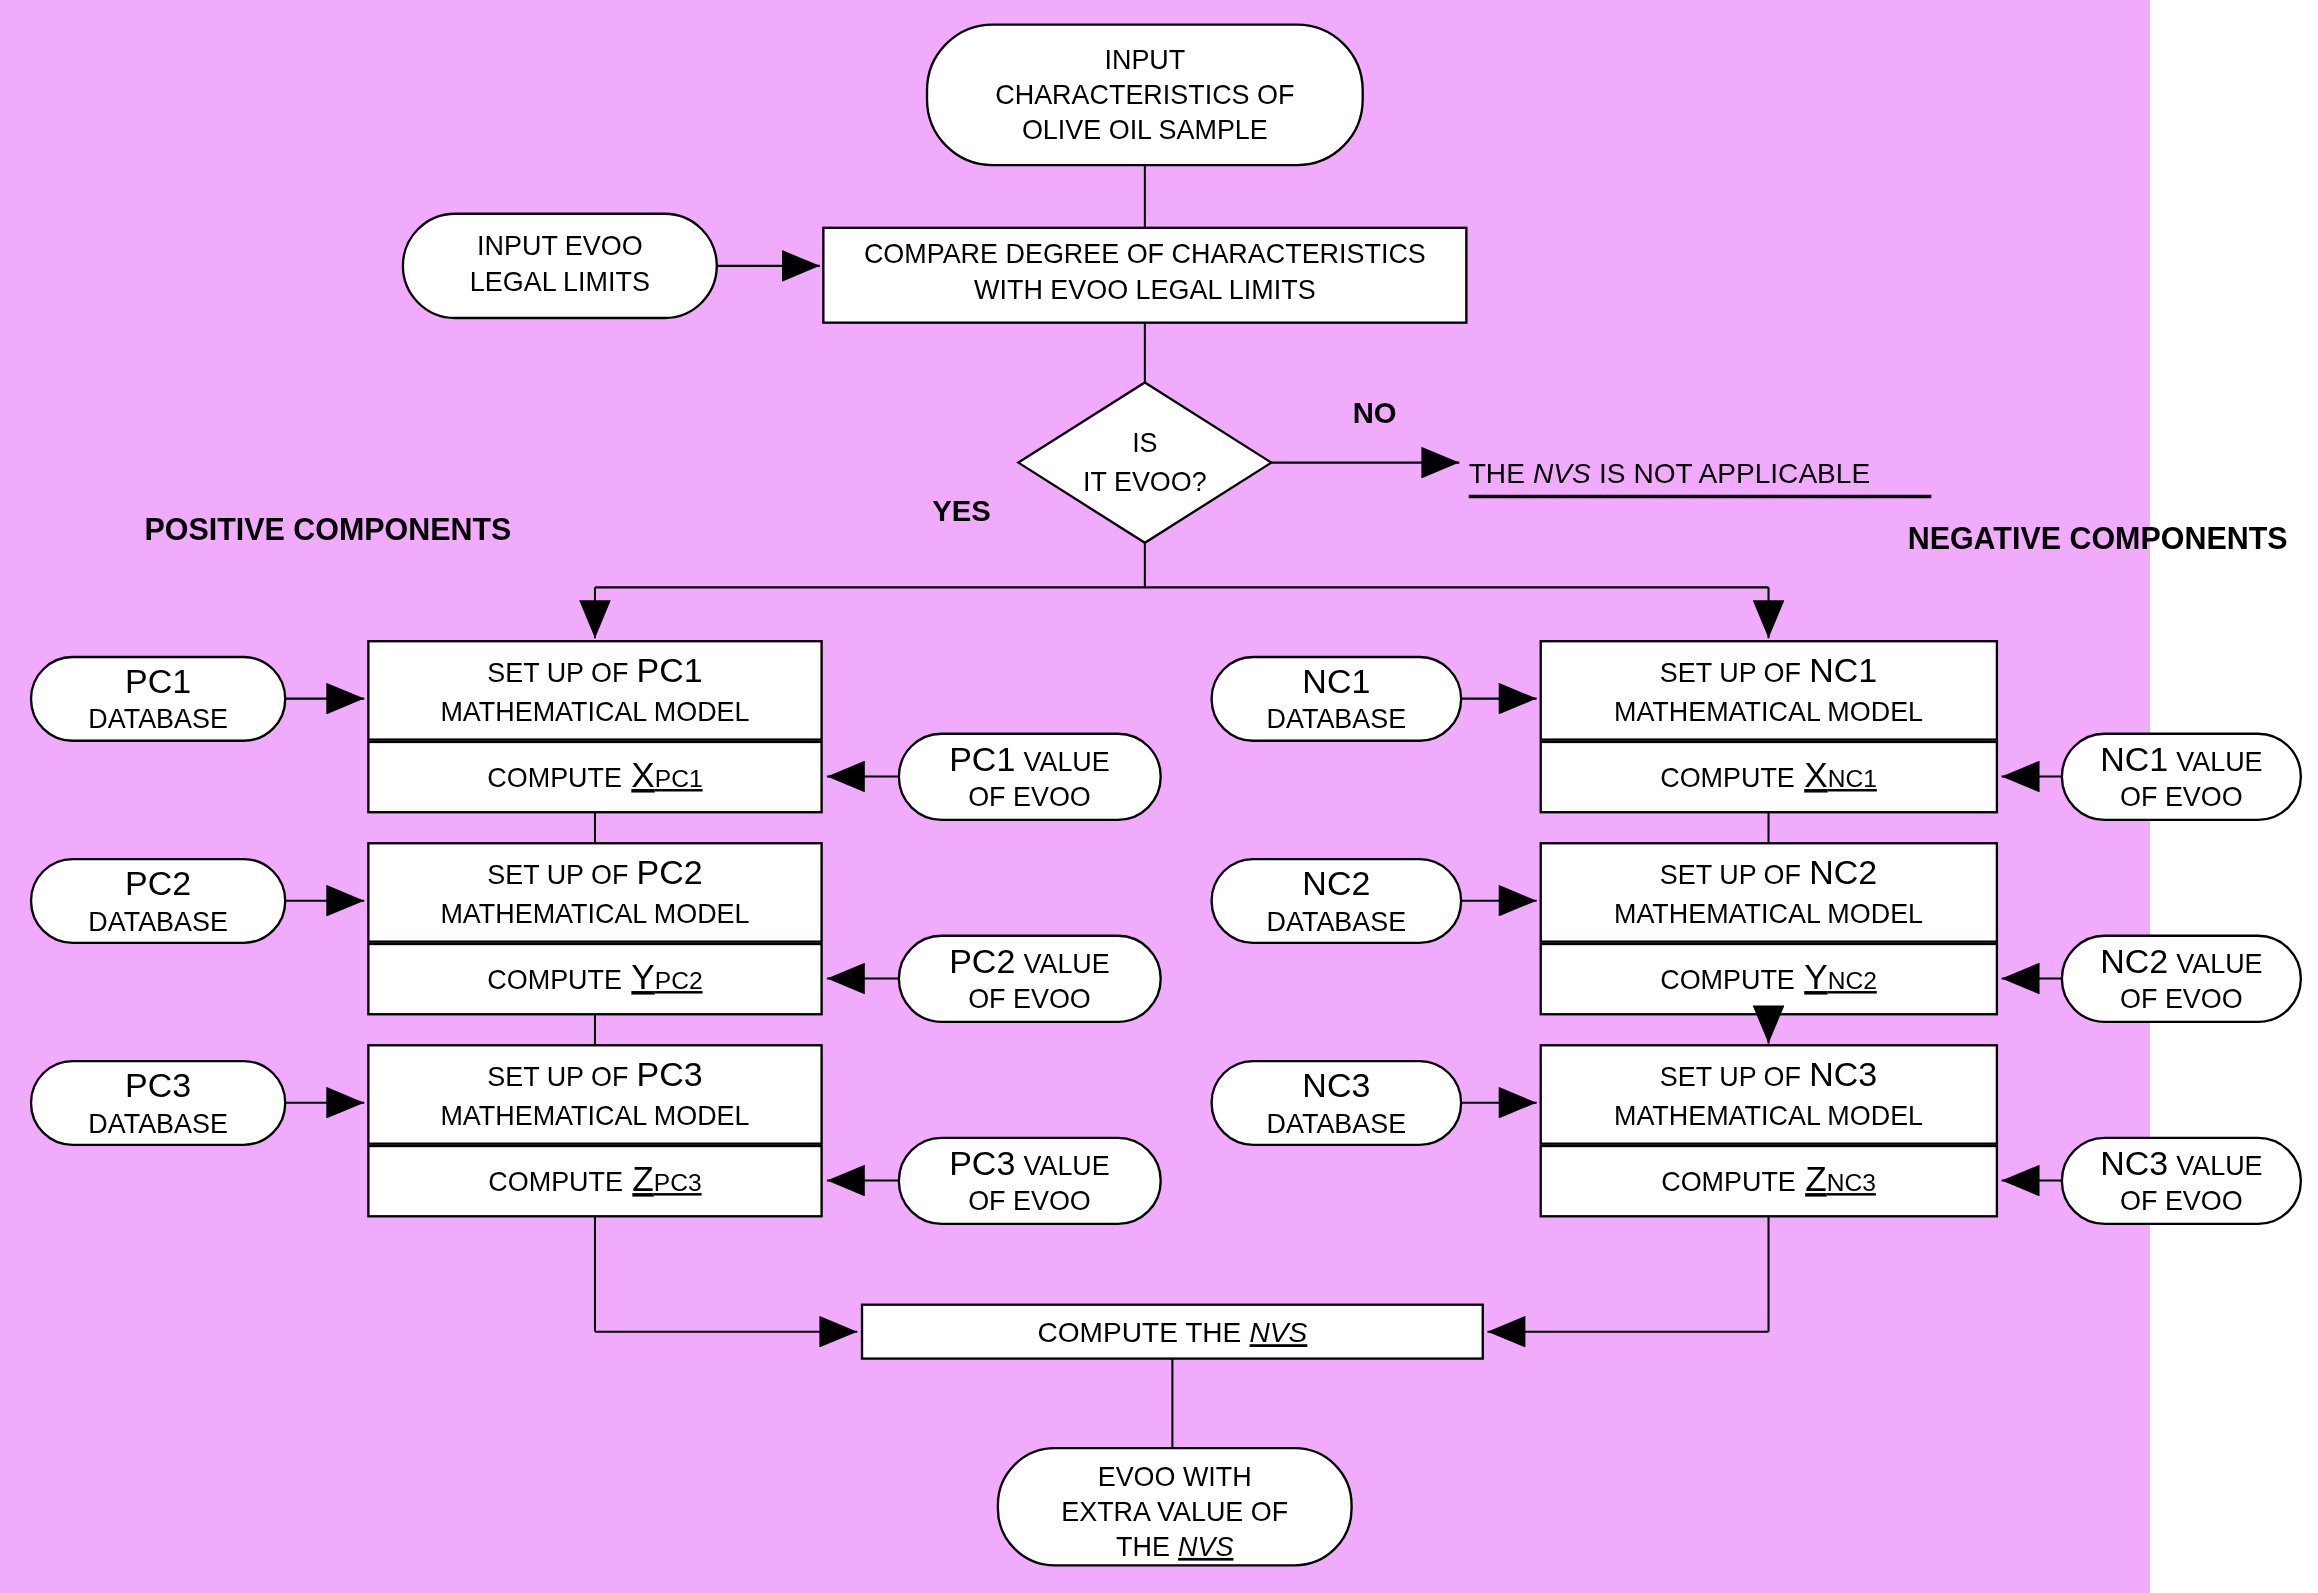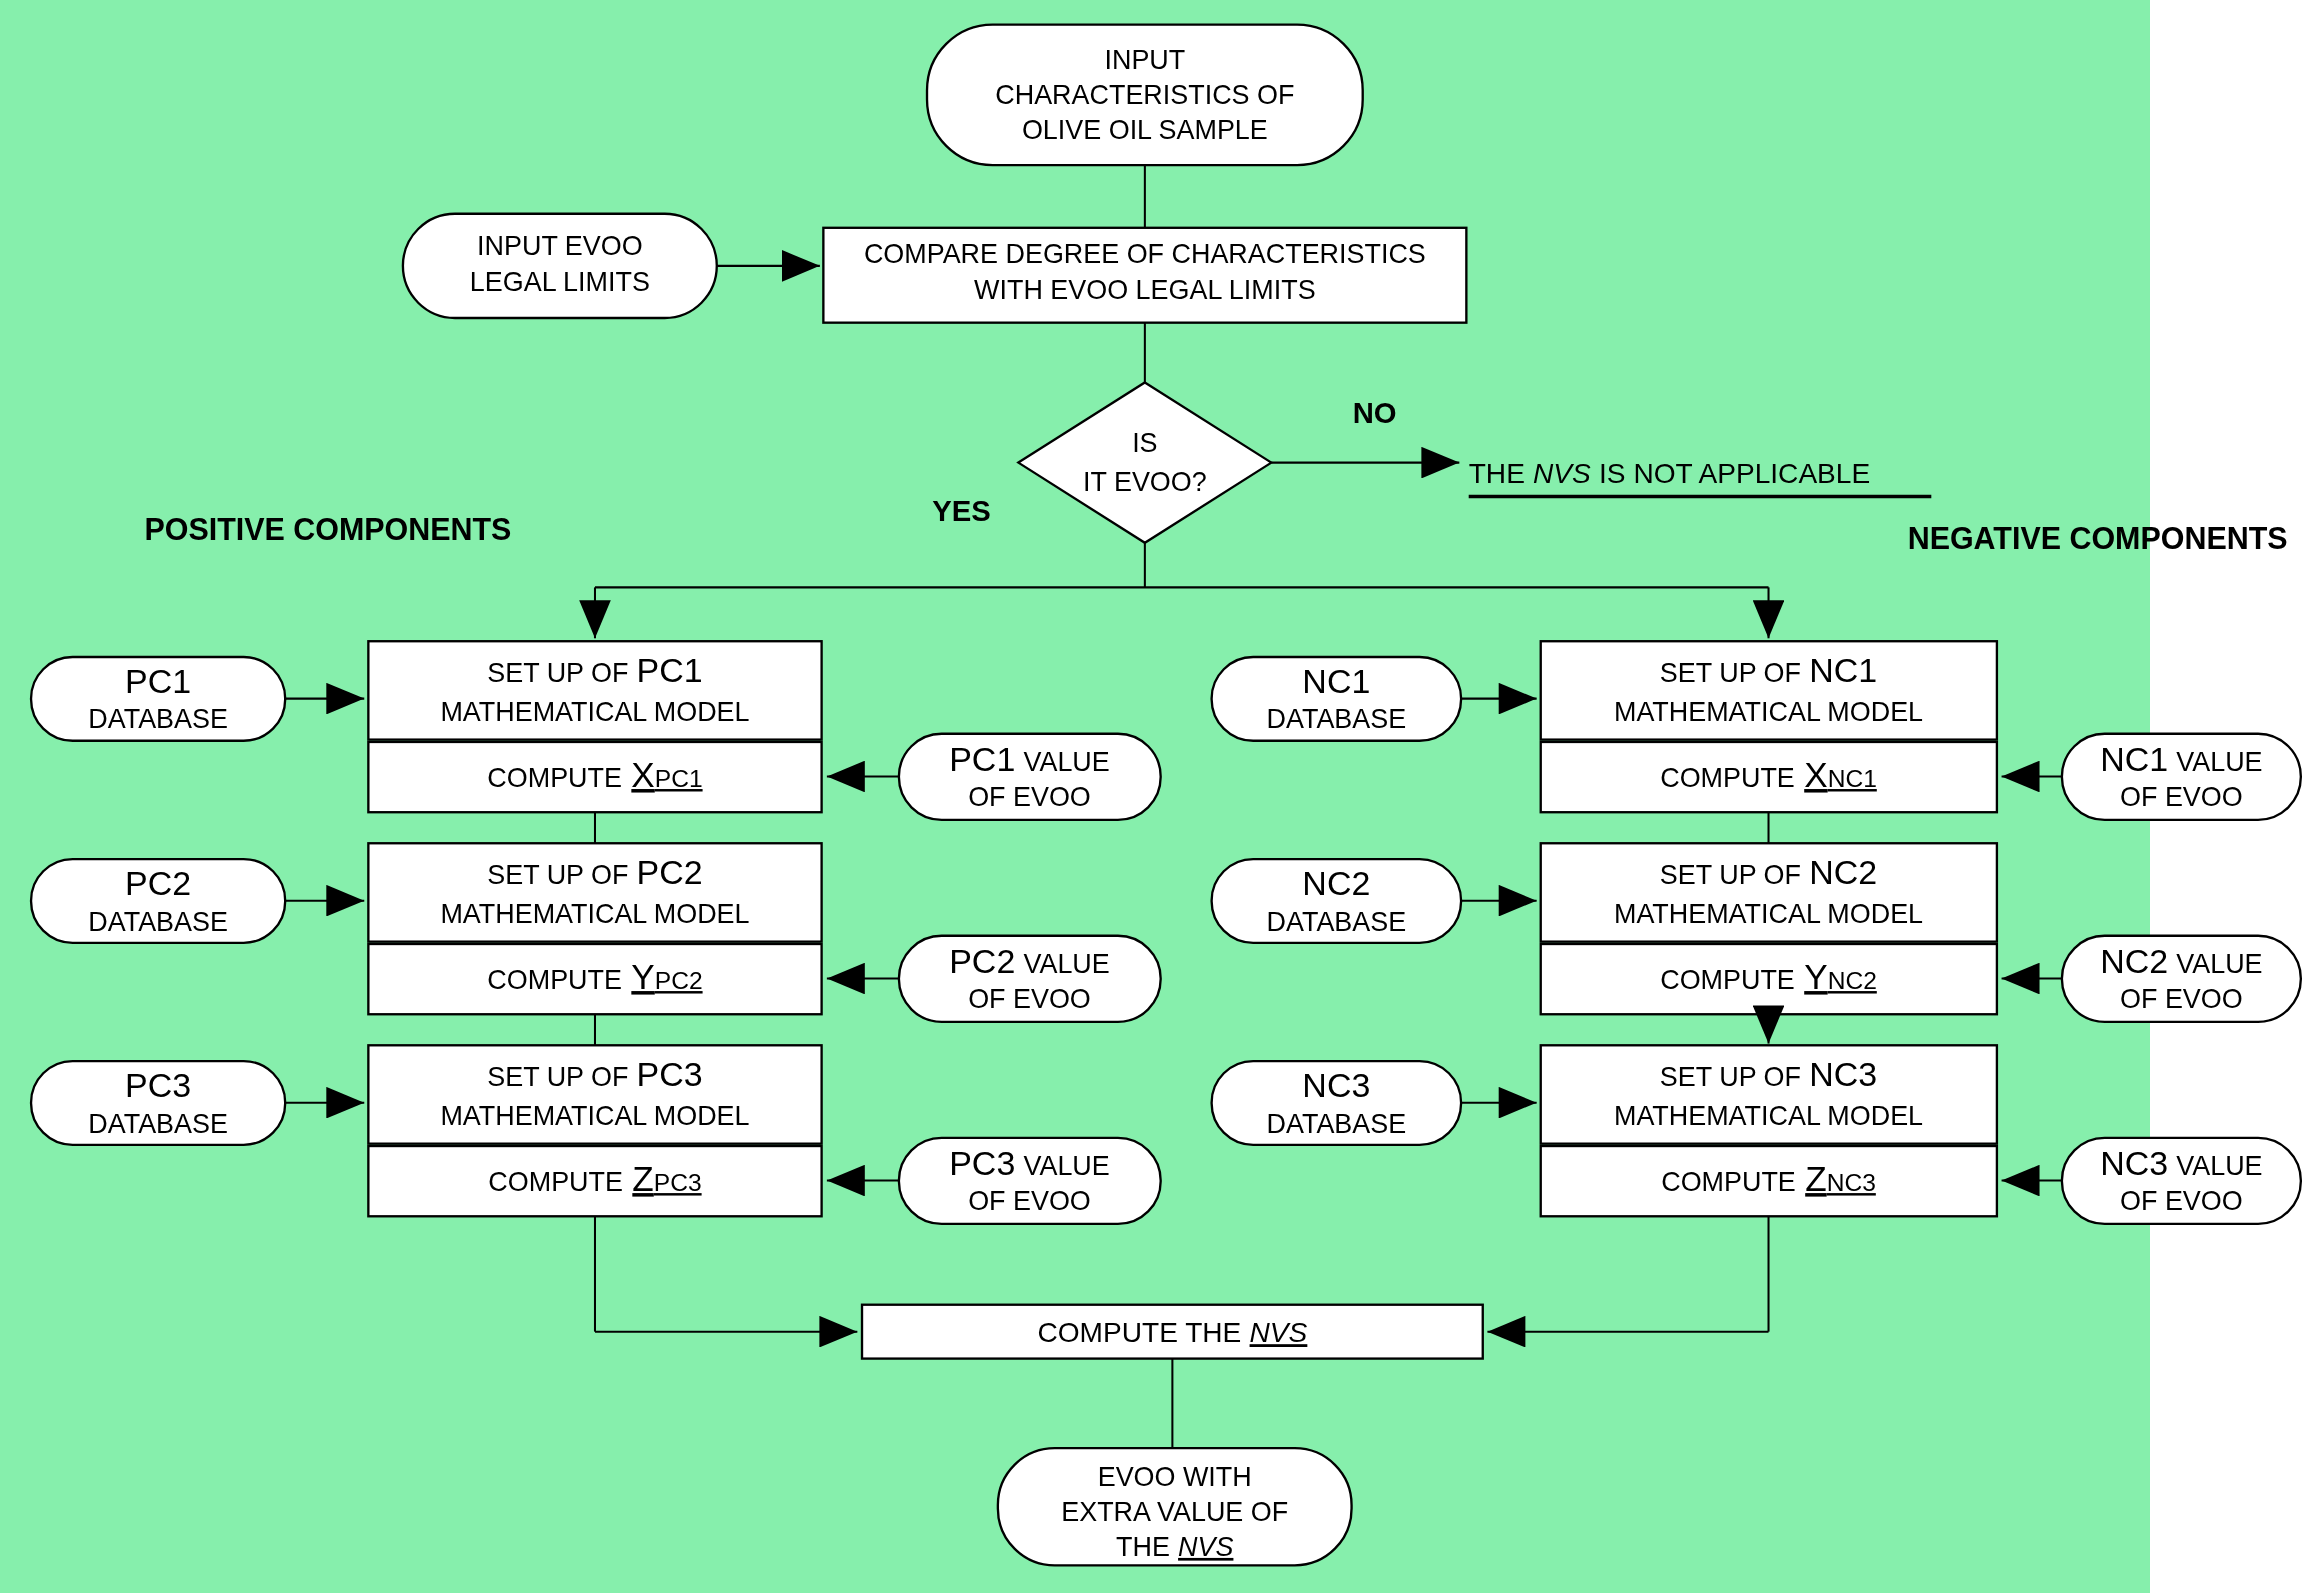--- a/index.html
+++ b/index.html
@@ -1,16 +1,16 @@
 <!DOCTYPE html>
 <html style="font-size:9.4px"><head>
 <meta charset="utf-8">
 <style>
   html,body{margin:0;padding:0;background:#ffffff;}
-  .stage{width:2150px;height:1594px;position:relative;background:#86efac;font-family:"Liberation Sans",sans-serif;}
+  .stage{width:2150px;height:1594px;position:relative;background:#f0abfc;font-family:"Liberation Sans",sans-serif;}
   svg{display:block;}
   text{fill:#000;font-family:"Liberation Sans",sans-serif;white-space:pre;}
   .shape{fill:#fff;stroke:#000;stroke-width:4;}
   .ln{fill:none;stroke:#000;stroke-width:3.5;}
   .t42{font-size:42px;}
   .t46{font-size:46px;}
   .t48{font-size:48px;}
   .t58{font-size:58px;}
   .t60{font-size:60px;}
   .hdr{font-size:52px;font-weight:bold;}

